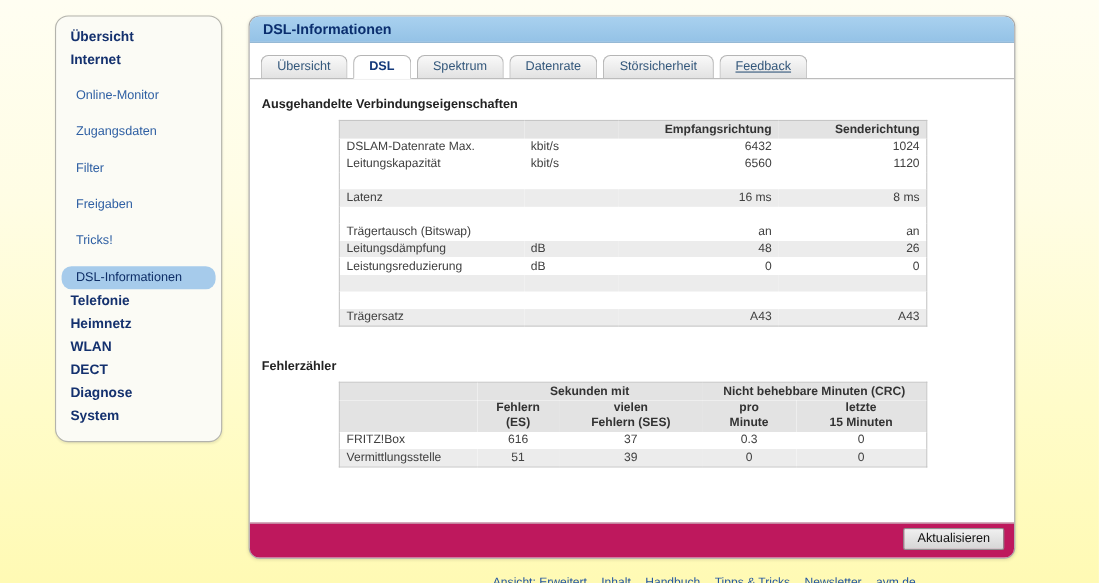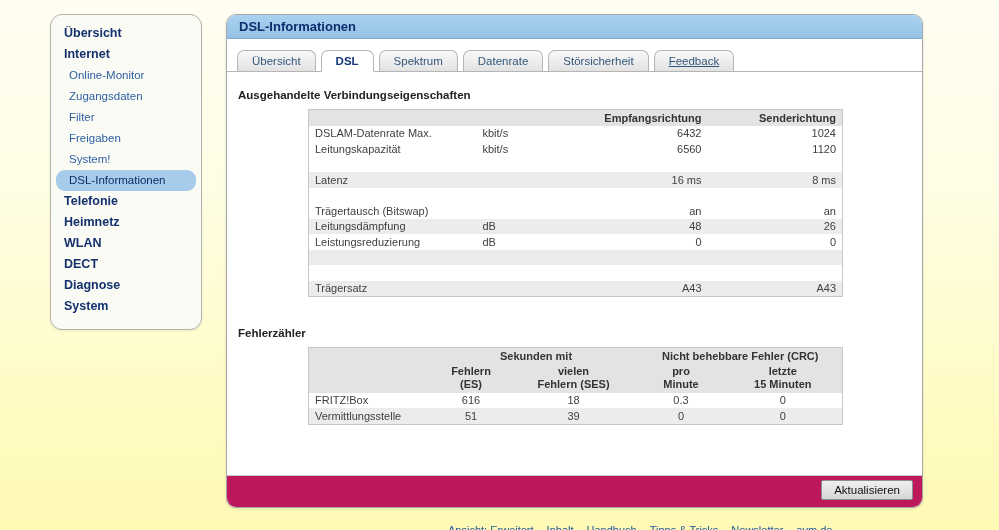--- a/index.html
+++ b/index.html
@@ -11,21 +11,21 @@
   }
   
   .sidebar{
     position:absolute;left:50px;top:14px;width:152px;min-height:282px;
     background:#fbfbf5;border:1px solid #b3b3ac;border-radius:12px;
     padding:8px 5px 12px 5px;box-sizing:border-box;
     box-shadow:0 1px 2px rgba(0,0,0,0.08);
   }
   .nav-item{cursor:pointer;line-height:13px;}
   .nav-item.main{font-weight:bold;color:#14316e;font-size:12.5px;padding:4px 4px 4px 8px;}
-  .nav-item.sub{color:#2e5fa3;font-size:11.5px;padding:4px 4px 4px 13px;}
+  .nav-item.sub{color:#2e5fa3;font-size:11.5px;padding:4px 4px 4px 13px;margin-top:12px;}
   .nav-item.selected{background:#a6cbeb;border-radius:9px;color:#0d2d66;}
   
   .panel{
     position:absolute;left:226px;top:14px;width:697px;height:494px;
     background:#ffffff;border:1px solid #a8a8a8;border-radius:10px;
     box-sizing:border-box;overflow:hidden;
     box-shadow:0 1px 3px rgba(0,0,0,0.12);
   }
   .titlebar{
     height:23px;background:linear-gradient(#a9d1ef,#94c2e6);
@@ -75,21 +75,21 @@
 </head>
 <body>
 
 <nav class="sidebar">
     <div class="nav-item main">Übersicht</div>
     <div class="nav-item main">Internet</div>
     <div class="nav-item sub">Online-Monitor</div>
     <div class="nav-item sub">Zugangsdaten</div>
     <div class="nav-item sub">Filter</div>
     <div class="nav-item sub">Freigaben</div>
-    <div class="nav-item sub">System!</div>
+    <div class="nav-item sub">Tricks!</div>
     <div class="nav-item sub selected">DSL-Informationen</div>
     <div class="nav-item main">Telefonie</div>
     <div class="nav-item main">Heimnetz</div>
     <div class="nav-item main">WLAN</div>
     <div class="nav-item main">DECT</div>
     <div class="nav-item main">Diagnose</div>
     <div class="nav-item main">System</div>
   </nav>
 
 <section class="panel">
@@ -200,35 +200,35 @@
         <col style="width:125px">
         <col style="width:75px">
         <col style="width:130px">
         <col style="width:85px">
         <col style="width:119px">
       </colgroup>
     <thead>
         <tr>
           <th></th>
           <th colspan="2" class="ctr">Sekunden mit</th>
-          <th colspan="2" class="ctr">Nicht behebbare Fehler (CRC)</th>
+          <th colspan="2" class="ctr">Nicht behebbare Minuten (CRC)</th>
         </tr>
         <tr>
           <th></th>
           <th class="ctr" style="white-space: normal; line-height: 13px;">Fehlern (ES)</th>
           <th class="ctr" style="white-space: normal; line-height: 13px;">vielen<br>Fehlern (SES)</th>
           <th class="ctr" style="white-space: normal; line-height: 13px;">pro<br>Minute</th>
           <th class="ctr" style="white-space: normal; line-height: 13px;">letzte<br>15 Minuten</th>
         </tr>
       </thead>
     <tbody>
         <tr class="white">
           <td>FRITZ!Box</td>
           <td class="ctr">616</td>
-          <td class="ctr">18</td>
+          <td class="ctr">37</td>
           <td class="ctr">0.3</td>
           <td class="ctr">0</td>
         </tr>
         <tr class="gray">
           <td>Vermittlungsstelle</td>
           <td class="ctr">51</td>
           <td class="ctr">39</td>
           <td class="ctr">0</td>
           <td class="ctr">0</td>
         </tr>

